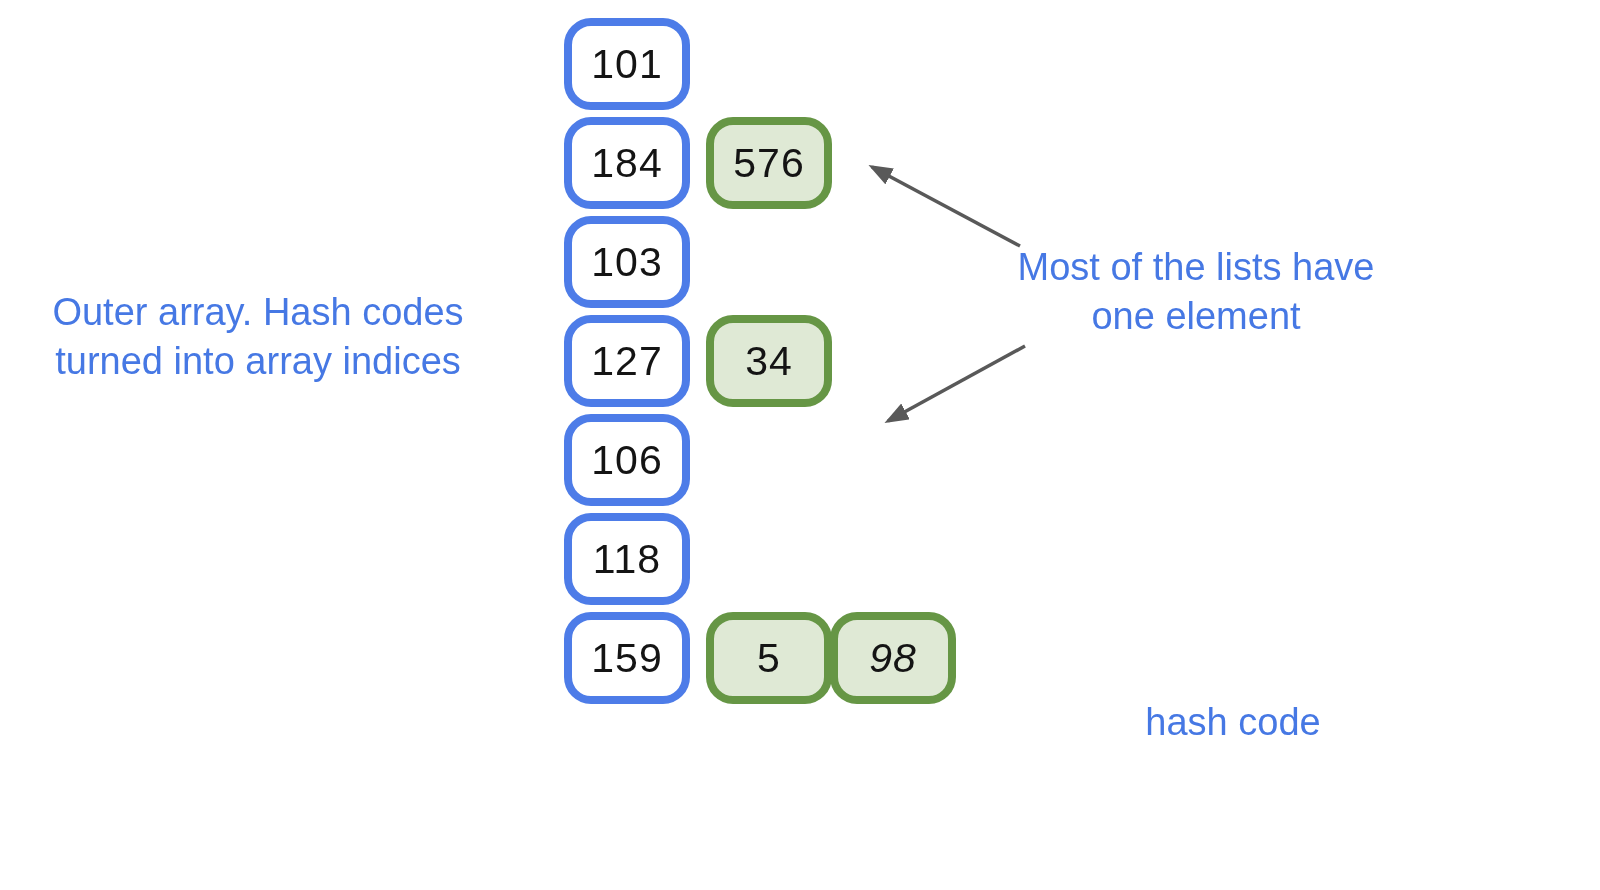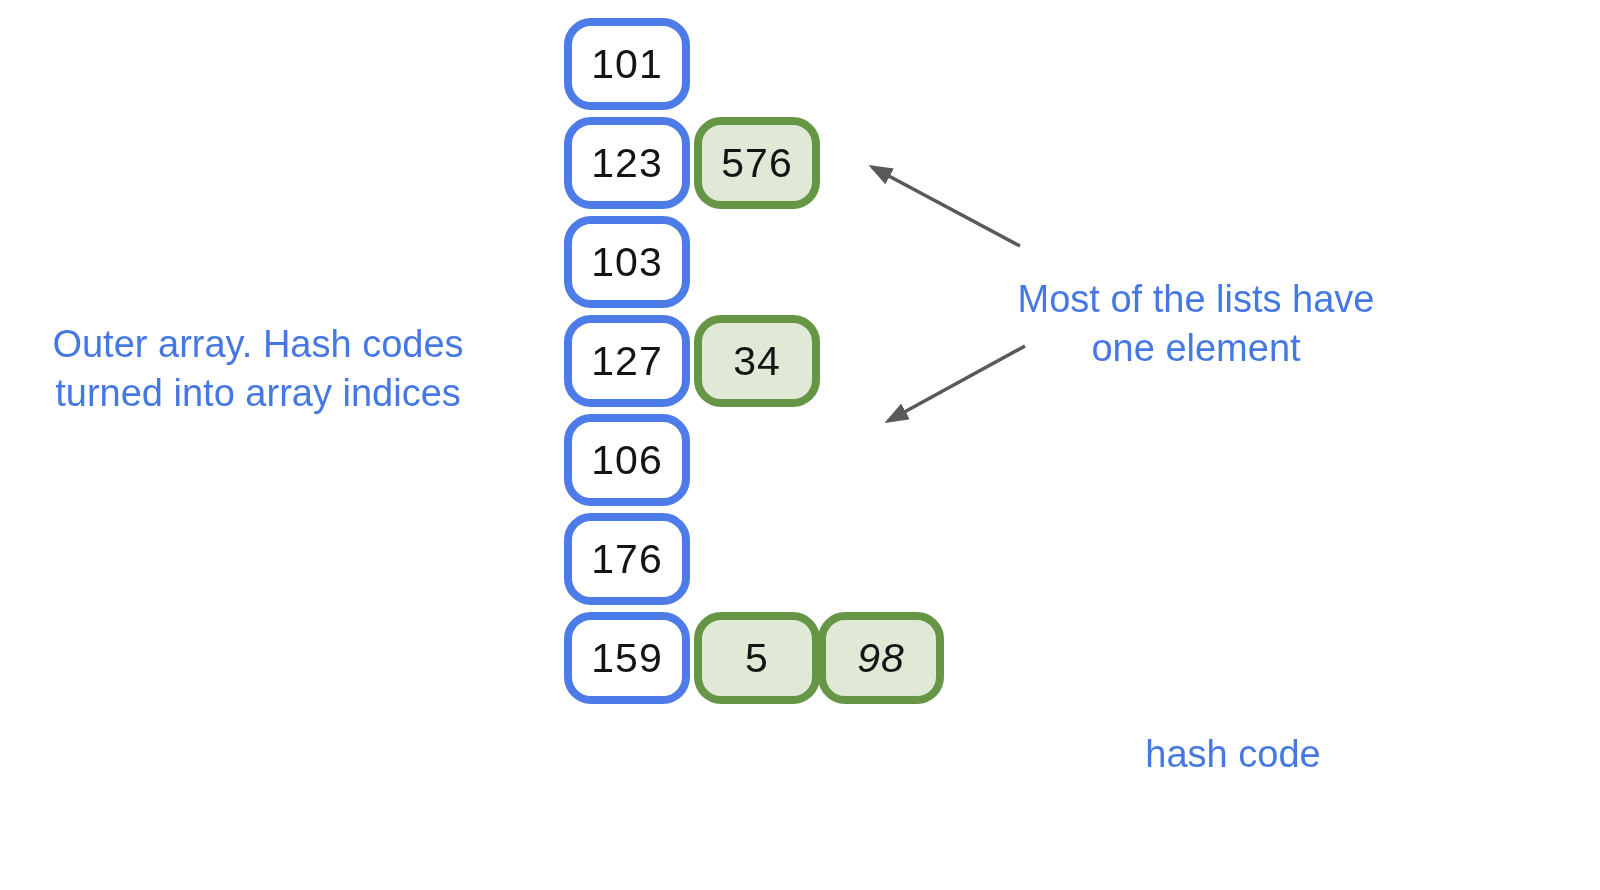--- a/index.html
+++ b/index.html
@@ -66,32 +66,31 @@
     background: var(--green-fill);
     border: 8px solid var(--green-border);
     border-radius: 27px;
     display: flex;
     align-items: center;
     justify-content: center;
     font-size: 41px;
     letter-spacing: 1px;
     color: var(--num);
     flex: none;
-    margin-left: 4px;
+    margin-left: 16px;
   }
   .value-box + .value-box { margin-left: -2px; font-style: italic; }
 
   .note {
     position: absolute;
     color: var(--blue-text);
     font-size: 38px;
     line-height: 49px;
     text-align: center;
     white-space: nowrap;
-    margin-top: 32px;
   }
   .note-outer-array { left: 20px;  top: 288px; width: 476px; }
   .note-most-lists  { left: 946px; top: 243px; width: 500px; }
   .note-same-hash   { left: 973px; top: 698px; width: 520px; }
 </style>
 </head>
 <body>
 
 <div class="canvas">
 
@@ -119,35 +118,35 @@
 
   <div class="note note-same-hash">
     <div>hash code</div>
   </div>
 
   <div class="bucket-column">
       <div class="bucket-row">
         <div class="index-box">101</div>
       </div>
       <div class="bucket-row">
-        <div class="index-box">123</div>
+        <div class="index-box">184</div>
         <div class="value-box">576</div>
       </div>
       <div class="bucket-row">
         <div class="index-box">103</div>
       </div>
       <div class="bucket-row">
         <div class="index-box">127</div>
         <div class="value-box">34</div>
       </div>
       <div class="bucket-row">
         <div class="index-box">106</div>
       </div>
       <div class="bucket-row">
-        <div class="index-box">176</div>
+        <div class="index-box">118</div>
       </div>
       <div class="bucket-row">
         <div class="index-box">159</div>
         <div class="value-box">5</div>
         <div class="value-box">98</div>
       </div>
     </div>
 
 </div>
 

